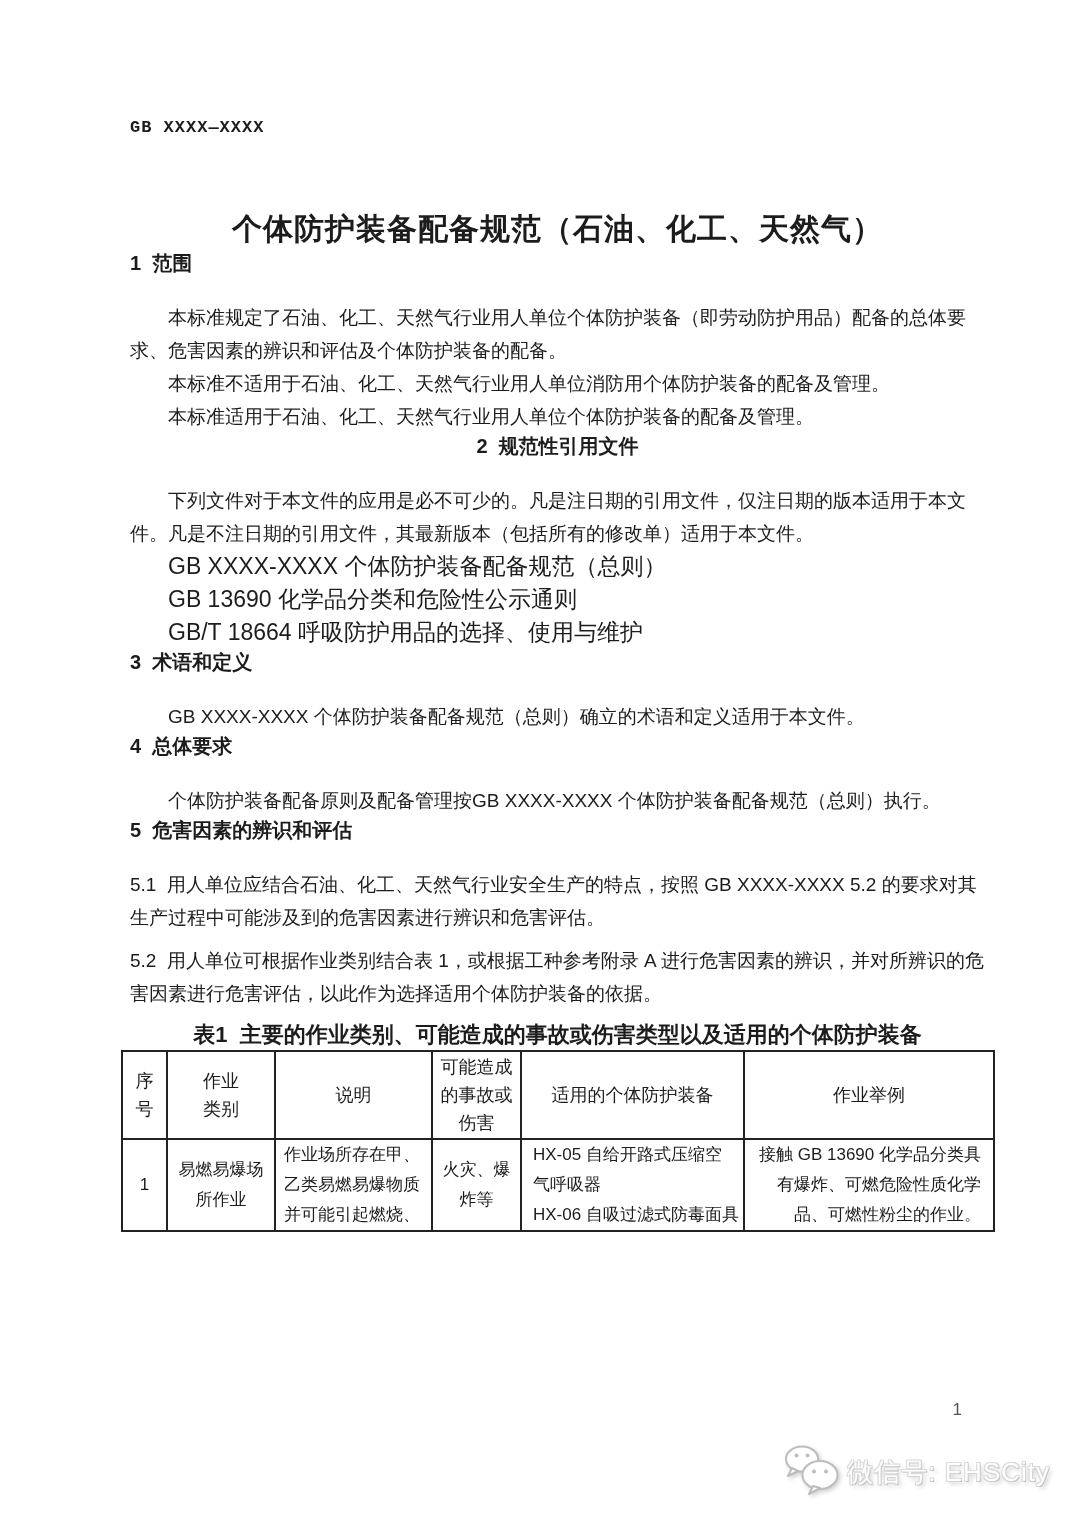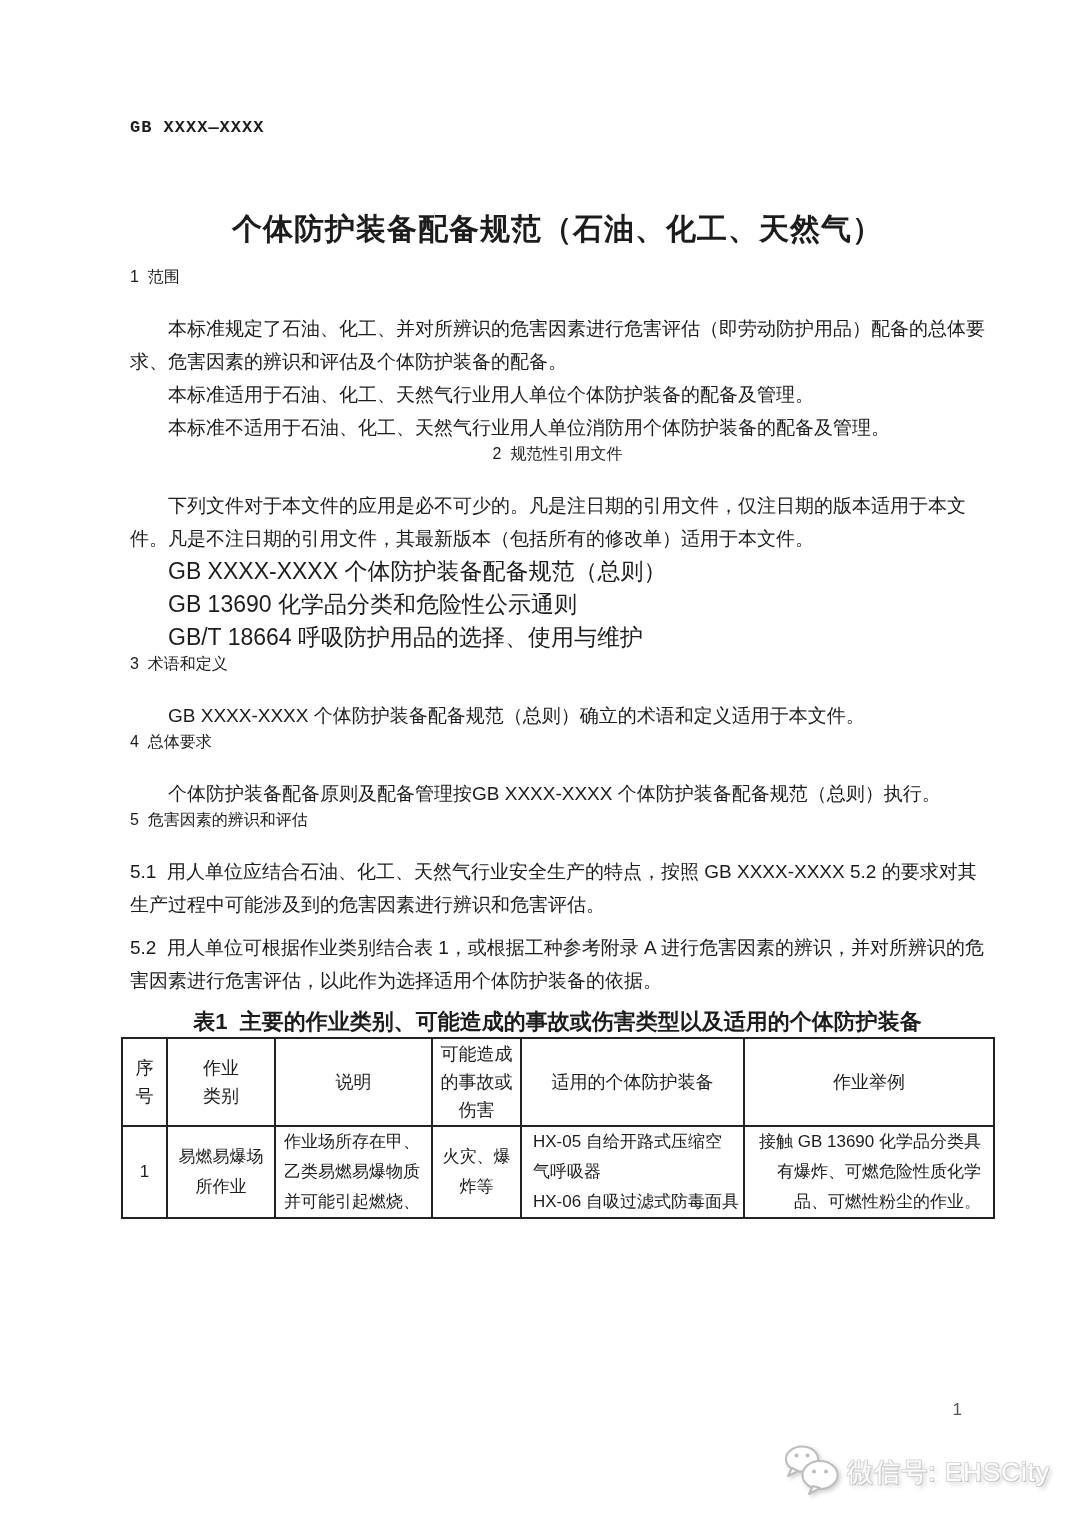--- a/index.html
+++ b/index.html
@@ -16,30 +16,30 @@
 
   .doc-header {
     padding-top: 118px;
     font-family: "Liberation Mono", "DejaVu Sans Mono", monospace;
     font-size: 17px;
     font-weight: 700;
     letter-spacing: 1px;
     white-space: pre-wrap;
   }
   .doc-title {
-    margin: 72px 0 17px 0;
+    margin: 72px 0 0 0;
     font-size: 30px;
     font-weight: 700;
     text-align: center;
     letter-spacing: 1px;
     white-space: pre-wrap;
   }
   h2.sec {
-    font-size: 16px;
-    font-weight: 400;
+    font-size: 20px;
+    font-weight: 700;
     margin: 0;
     white-space: pre-wrap;
   }
   .h-s1 { margin-top: 56px; }
   .h-s2 { margin-top: 22px; text-align: center; }
   .h-s3 { margin-top: 26px; }
   .h-s4 { margin-top: 26px; }
   .h-s5 { margin-top: 26px; }
 
   p.body {
@@ -147,23 +147,23 @@
 
 <div class="page">
   <div class="content">
 
     <div class="doc-header">GB XXXX—XXXX</div>
 
     <h1 class="doc-title">个体防护装备配备规范（石油、化工、天然气）</h1>
 
     <h2 class="sec h-s1">1  范围</h2>
     <div class="pblock">
-      <p class="body">本标准规定了石油、化工、并对所辨识的危害因素进行危害评估（即劳动防护用品）配备的总体要求、危害因素的辨识和评估及个体防护装备的配备。</p>
+      <p class="body">本标准规定了石油、化工、天然气行业用人单位个体防护装备（即劳动防护用品）配备的总体要求、危害因素的辨识和评估及个体防护装备的配备。</p>
+      <p class="body">本标准不适用于石油、化工、天然气行业用人单位消防用个体防护装备的配备及管理。</p>
       <p class="body">本标准适用于石油、化工、天然气行业用人单位个体防护装备的配备及管理。</p>
-      <p class="body">本标准不适用于石油、化工、天然气行业用人单位消防用个体防护装备的配备及管理。</p>
     </div>
 
     <h2 class="sec h-s2">2  规范性引用文件</h2>
     <div class="pblock">
       <p class="body">下列文件对于本文件的应用是必不可少的。凡是注日期的引用文件，仅注日期的版本适用于本文件。凡是不注日期的引用文件，其最新版本（包括所有的修改单）适用于本文件。</p>
       <div class="ref-list">
         <div class="ref">GB XXXX-XXXX 个体防护装备配备规范（总则）</div>
         <div class="ref">GB 13690 化学品分类和危险性公示通则</div>
         <div class="ref">GB/T 18664 呼吸防护用品的选择、使用与维护</div>
       </div>

